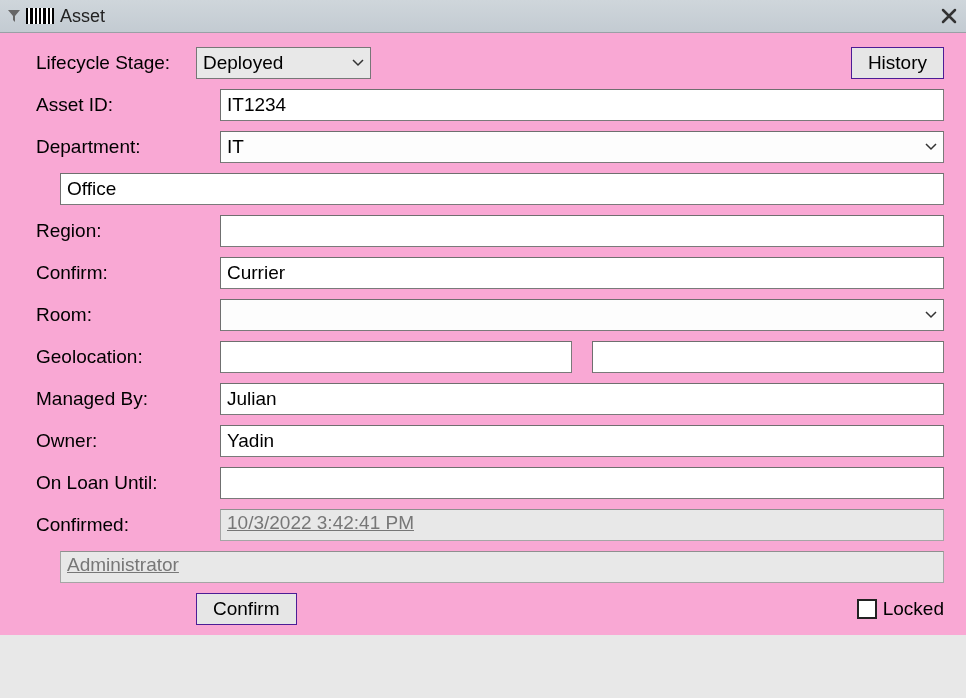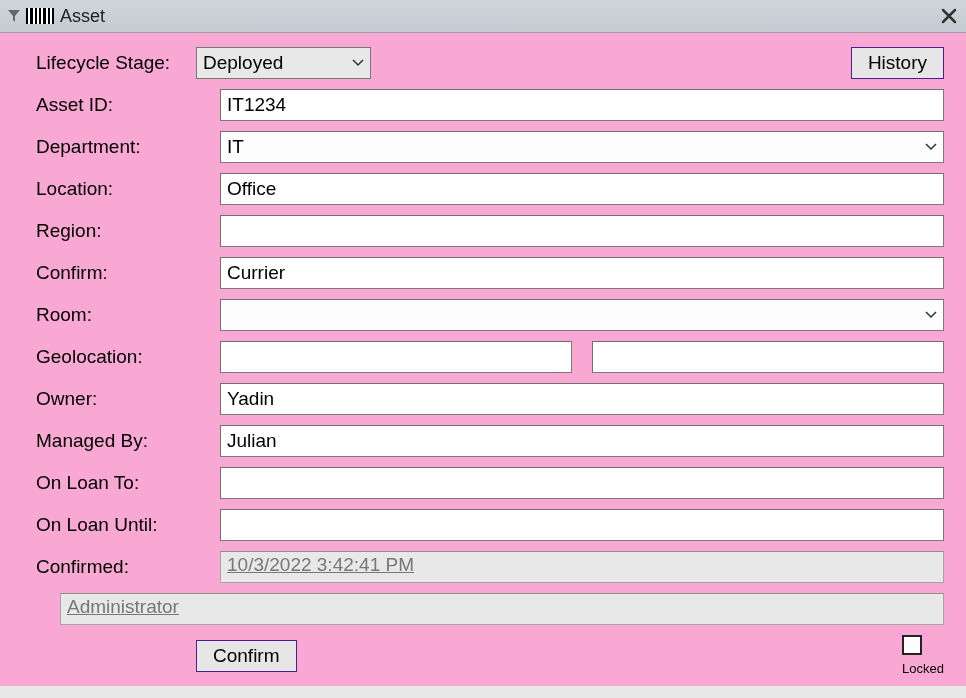--- a/index.html
+++ b/index.html
@@ -94,23 +94,23 @@
 }
 .bottom-row {
   display:flex;
   align-items:center;
   margin-top:4px;
 }
 .bottom-row .spacer-label { width:160px; flex:0 0 160px; }
 .checkbox-wrap {
   margin-left:auto;
   display:flex;
+  align-items:center;
   gap:6px;
-  font-size:13px;
-  flex-direction:column;
+  font-size:19px;
 }
 .checkbox {
   width:20px; height:20px;
   border:2px solid #222;
   background:#fff;
   display:inline-block;
 }
 .geoline input.txt { flex:1; }
 svg { display:block; }
 </style>
@@ -163,21 +163,20 @@
         <span class="chev">
           <svg width="12" height="8" viewBox="0 0 12 8">
               <path d="M1 1 L6 6 L11 1" stroke="#333" stroke-width="1.5" fill="none"></path>
             </svg>
         </span>
       </div>
     </div>
   </div>
 
   <div class="row">
-    <div class="label">Location:</div>
     <div class="field">
         <input class="txt" value="Office" style="">
       </div>
   </div>
 
   <div class="row">
     <div class="label">Region:</div>
     <div class="field">
         <input class="txt" value="" style="">
       </div>
@@ -205,39 +204,33 @@
 
   <div class="row">
     <div class="label">Geolocation:</div>
     <div class="field geoline">
       <input class="txt" value="" style="">
       <input class="txt" value="" style="">
     </div>
   </div>
 
   <div class="row">
+    <div class="label">Managed By:</div>
+    <div class="field">
+        <input class="txt" value="Julian" style="">
+      </div>
+  </div>
+
+  <div class="row">
     <div class="label">Owner:</div>
     <div class="field">
         <input class="txt" value="Yadin" style="">
       </div>
   </div>
 
-  <div class="row">
-    <div class="label">Managed By:</div>
-    <div class="field">
-        <input class="txt" value="Julian" style="">
-      </div>
-  </div>
-
-  <div class="row">
-    <div class="label">On Loan To:</div>
-    <div class="field">
-        <input class="txt" value="" style="">
-      </div>
-  </div>
 
   <div class="row">
     <div class="label">On Loan Until:</div>
     <div class="field">
         <input class="txt" value="" style="">
       </div>
   </div>
 
   <div class="row">
     <div class="label">Confirmed:</div>

